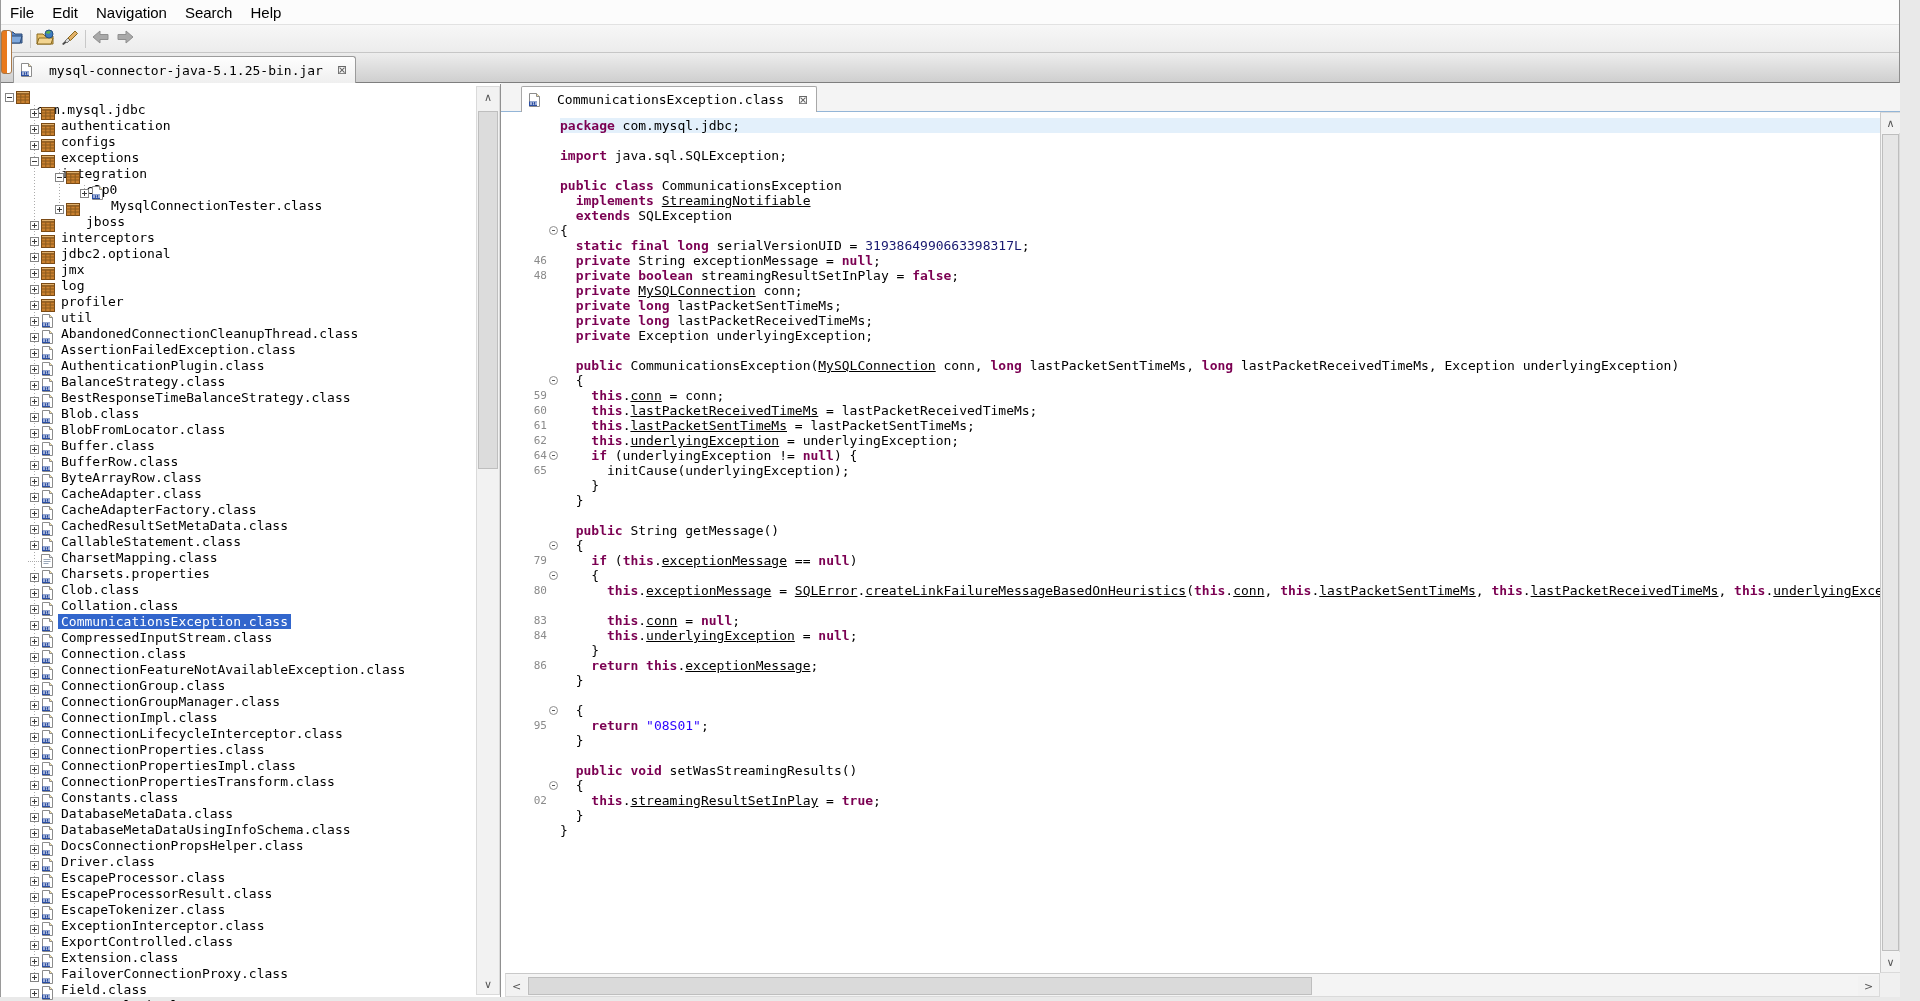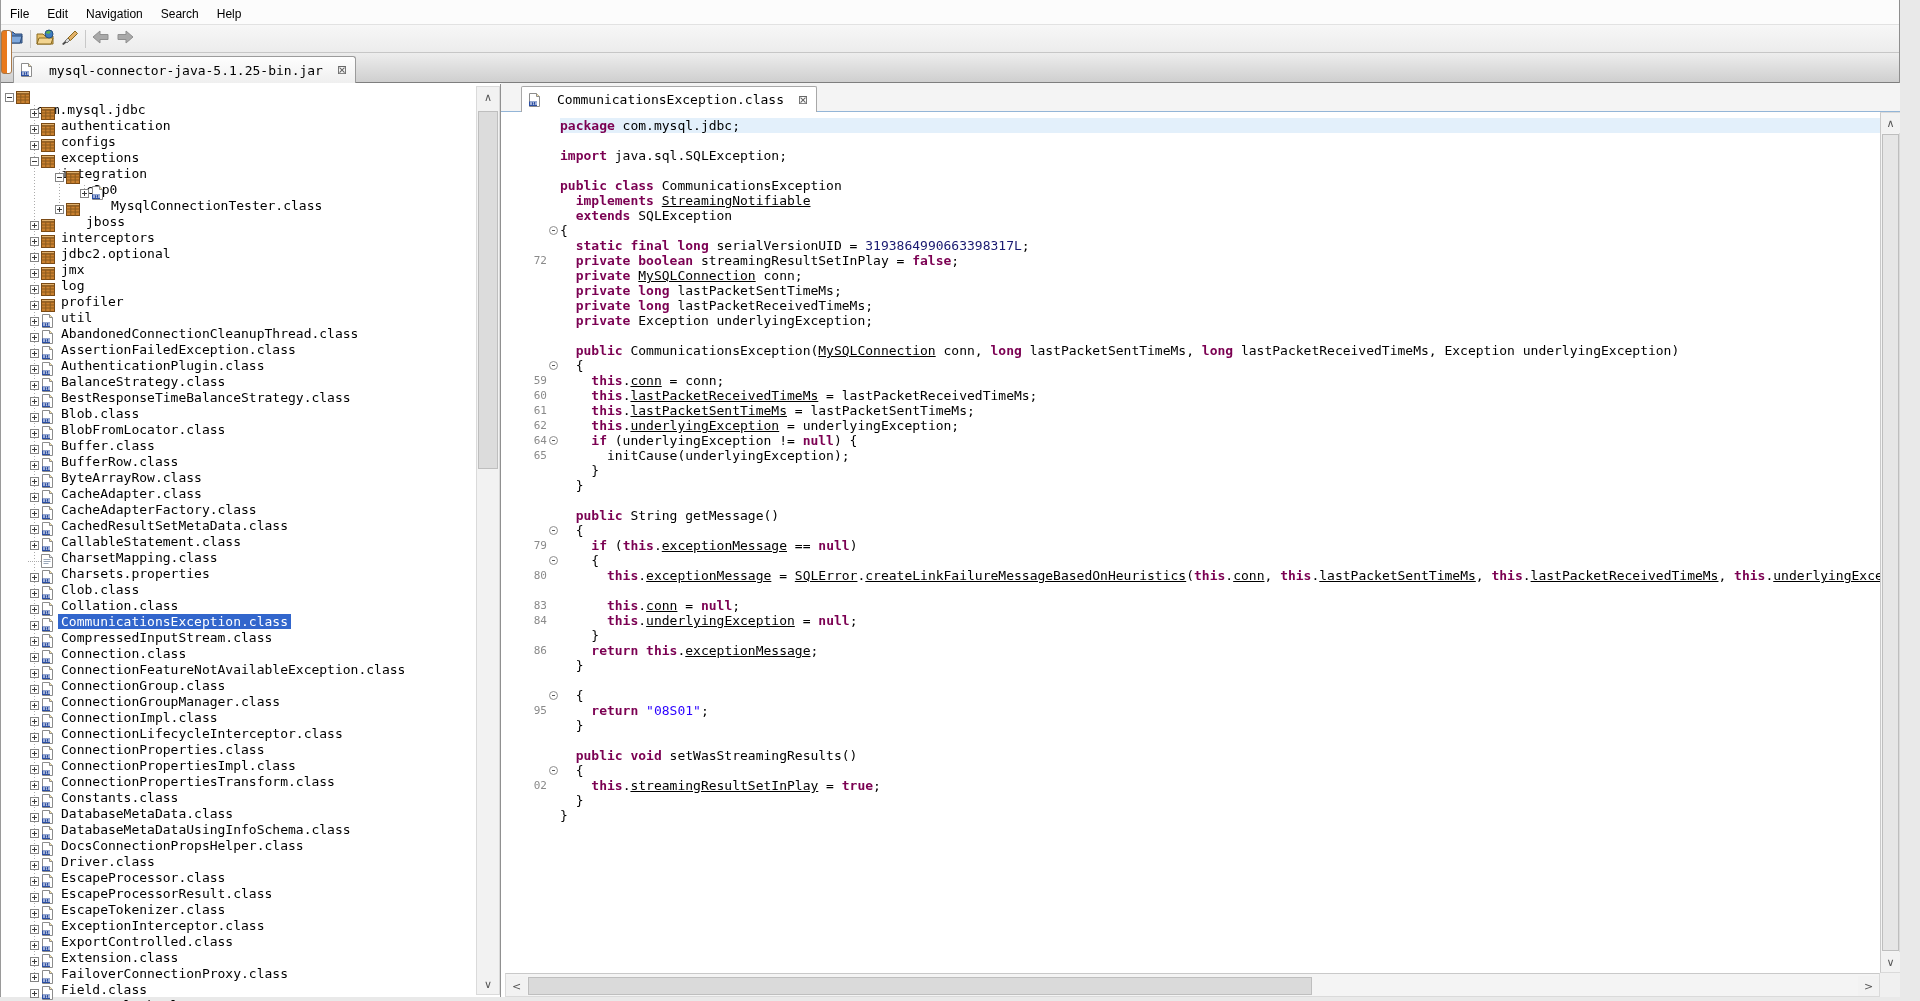--- a/index.html
+++ b/index.html
@@ -6,21 +6,21 @@
     --kw:#7B0052; --str:#2A00FF; --num:#191970; --hl:#E3F0FB;
     --selbg:#3266CC; --selfg:#FFFFFF; --guide:#ABABAB;
   }
   *{box-sizing:border-box; margin:0; padding:0;}
   html,body{width:1920px;height:1001px;overflow:hidden;background:#E9E9E9;
     font-family:"Liberation Sans",sans-serif;}
   .app{position:absolute;left:0;top:0;width:1900px;height:997px;background:#FFF;
     border-left:1px solid #9A9A9A;border-right:1px solid #8E8E8E;border-bottom:1px solid #8E8E8E;}
   
   .menubar{position:absolute;left:0;top:0;width:100%;height:24px;background:#FCFCFC;
-    display:flex;align-items:flex-end;font-size:12px;color:#000;}
+    display:flex;align-items:center;font-size:15px;color:#000;}
   .menu-item{padding:3px 9px;cursor:default;}
   
   .toolbar{position:absolute;left:0;top:24px;width:100%;height:28px;
     background:linear-gradient(#F7F7F7,#ECECEC);border-top:1px solid #E2E2E2;
     display:flex;align-items:center;padding-left:2px;}
   .tbtn{width:24px;height:24px;display:flex;align-items:center;justify-content:center;
     background:transparent;border:none;}
   .tsep{width:1px;height:18px;background:#C8C8C8;margin:0 3px;}
   
   .doc-tabstrip{position:absolute;left:0;top:52px;width:100%;height:31px;
@@ -560,21 +560,26 @@
                 <span class="fold-dot"></span>
               </span>
               <span class="src"><span class="tok-p">{</span></span>
             </div>
             <div class="code-line">
               <span class="ln"></span>
               <span class="fc"></span>
               <span class="src"><span class="tok-p">  </span><span class="tok-k">static final long</span><span class="tok-p"> serialVersionUID = </span><span class="tok-n">3193864990663398317L</span><span class="tok-p">;</span></span>
             </div>
             <div class="code-line">
-              <span class="ln">72</span>
+              <span class="ln">46</span>
+              <span class="fc"></span>
+              <span class="src"><span class="tok-p">  </span><span class="tok-k">private</span><span class="tok-p"> String exceptionMessage = </span><span class="tok-k">null</span><span class="tok-p">;</span></span>
+            </div>
+            <div class="code-line">
+              <span class="ln">48</span>
               <span class="fc"></span>
               <span class="src"><span class="tok-p">  </span><span class="tok-k">private boolean</span><span class="tok-p"> streamingResultSetInPlay = </span><span class="tok-k">false</span><span class="tok-p">;</span></span>
             </div>
             <div class="code-line">
               <span class="ln"></span>
               <span class="fc"></span>
               <span class="src"><span class="tok-p">  </span><span class="tok-k">private</span><span class="tok-p"> </span><span class="tok-u">MySQLConnection</span><span class="tok-p"> conn;</span></span>
             </div>
             <div class="code-line">
               <span class="ln"></span>

